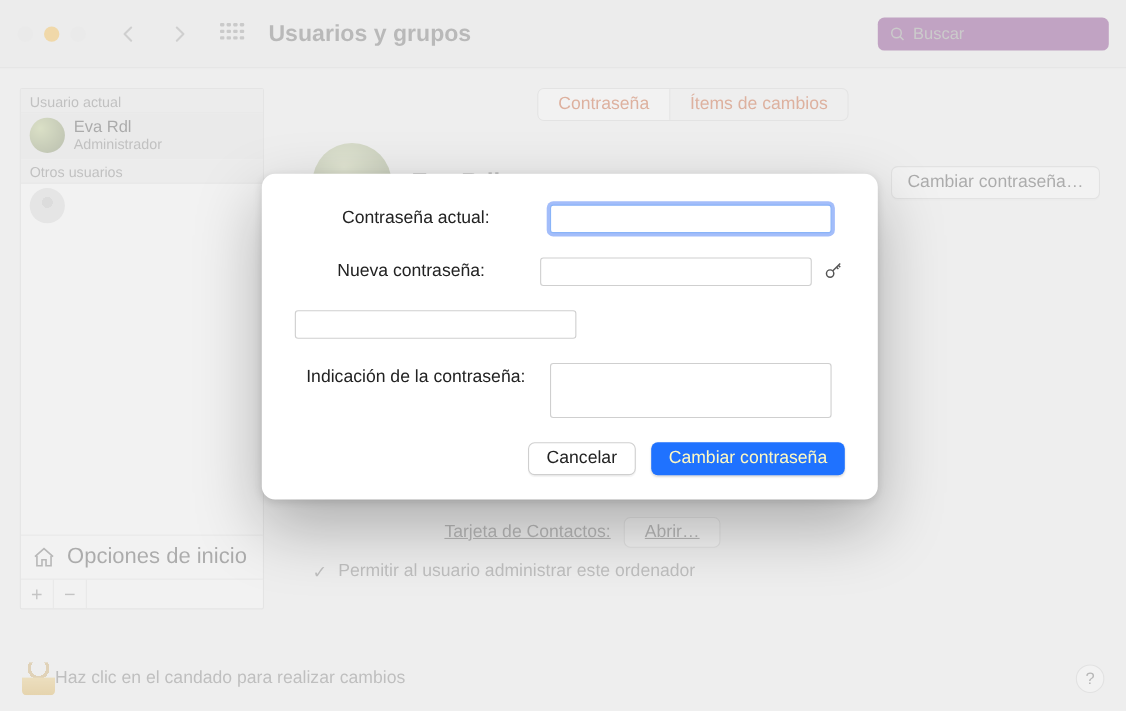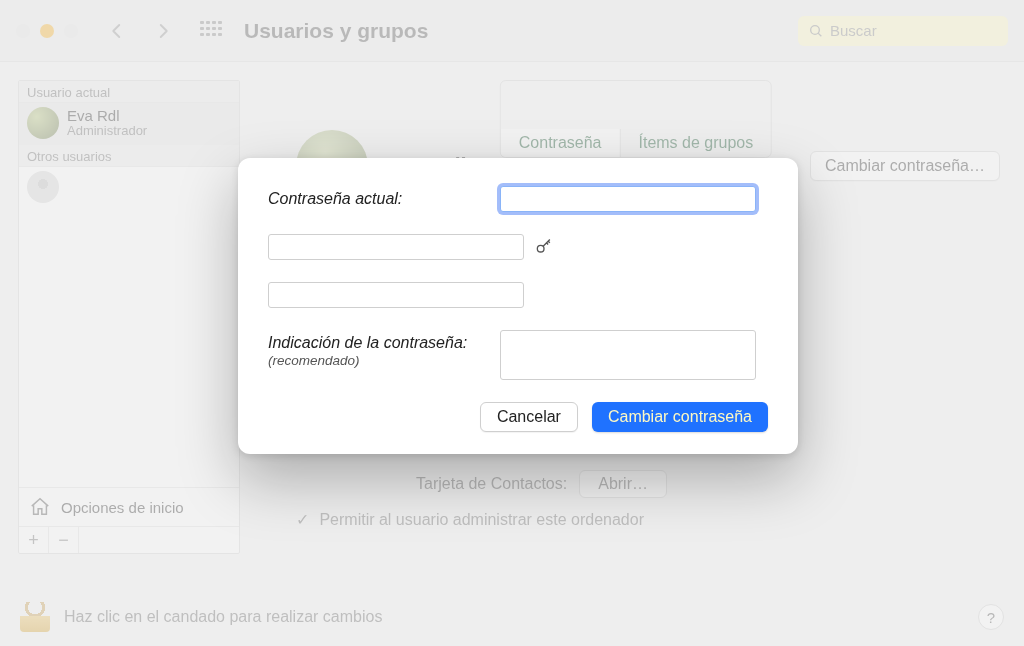--- a/index.html
+++ b/index.html
@@ -28,28 +28,28 @@
   .nav-arrows { display: flex; gap: 28px; margin-right: 28px; color: #9a9a9a; }
   .nav-arrows svg { width: 18px; height: 18px; display:block; }
   .apps-grid {
     width: 20px; height: 20px; margin-right: 24px;
     display: grid; grid-template-columns: repeat(4,3.5px); grid-template-rows: repeat(3,3.5px);
     gap: 2.5px;
   }
   .apps-grid span { background:#8a8a8a; border-radius:1px; }
   .window-title { font-size: 21px; font-weight: 600; color: #5a5a5a; flex: 1; }
   .search-box {
-    width: 210px; height: 30px; background: #fef9c3; border-radius: 6px;
+    width: 210px; height: 30px; background: #701a75; border-radius: 6px;
     display: flex; align-items: center; padding: 0 10px; color: #8d8d8d;
   }
   .search-box svg { width: 16px; height: 16px; margin-right: 6px; flex: none; }
   .search-box span { font-size: 15px; }
 
   
-  .content { display: flex; padding: 18px; gap: 26px; height: 510px; }
+  .content { display: flex; padding: 18px; gap: 14px; height: 510px; }
   .sidebar {
     width: 222px; background: #fff; border: 1px solid #d7d7d7; border-radius: 2px;
     display: flex; flex-direction: column;
   }
   .sidebar-header { font-size: 13px; color: #6f6f6f; padding: 4px 8px 2px; background:#ededed; border-bottom:1px solid #e0e0e0;}
   .user-row { display: flex; align-items: center; gap: 8px; padding: 4px 8px 6px; }
   .user-row.selected { background: #e6e6e6; }
   .avatar, .avatar-gray {
     width: 32px; height: 32px; border-radius: 50%; flex: none;
   }
@@ -57,68 +57,68 @@
   .avatar-gray { background: #d8d8d8; position: relative; }
   .avatar-gray::after{
     content:""; position:absolute; inset:6px; border-radius:50%;
     background: radial-gradient(circle at 50% 35%, #bfbfbf 30%, #d8d8d8 31%);
   }
   .user-info .name { font-size: 15px; color: #2f2f2f; line-height: 1.1; }
   .user-info .role { font-size: 13px; color: #6f6f6f; line-height: 1.1; }
   .sidebar-spacer { flex: 1; }
   .login-options {
     display:flex; align-items:center; gap:10px; padding:8px 10px;
-    border-top:1px solid #e0e0e0; font-size:15px; color:#333;
+    border-top:1px solid #e0e0e0; font-size:20px; color:#333;
   }
   .login-options svg{width:22px;height:22px;stroke:#555;fill:none;stroke-width:1.6;}
   .add-remove { display:flex; border-top:1px solid #e0e0e0;}
   .add-remove div{
     width:30px;height:26px;display:flex;align-items:center;justify-content:center;
     border-right:1px solid #e0e0e0;color:#7a7a7a;font-size:18px;
   }
 
   .main-panel { flex:1; position:relative; }
   .seg-control{
     position:absolute; top:0; left:50%; transform:translateX(-50%);
     display:flex; background:#f2f2f2; border:1px solid #d4d4d4; border-radius:6px;
     overflow:hidden;
   }
-  .seg-control div{ padding:5px 18px; font-size:16px; color:#14532d;margin-top:48px;}
+  .seg-control div{ padding:5px 18px; font-size:16px; color:#c2410c;}
   .seg-control .active{ background:#fff; border-right:1px solid #d4d4d4;}
   .user-head{
     position:absolute; top:50px; left:0; right:0; display:flex; align-items:center; gap:18px;
   }
   .user-head .big-avatar{
     width:72px;height:72px;border-radius:50%;
     background: radial-gradient(circle at 40% 30%, #cdd9a3, #6a7a4a);
     margin-left:30px;
   }
   .user-head .uname{ font-size:22px; font-weight:600; color:#333;}
   .change-btn{
     margin-left:auto; margin-right:6px; background:#fff; border:1px solid #cfcfcf;
     border-radius:6px; padding:5px 14px; font-size:16px; color:#333;
     box-shadow:0 1px 1px rgba(0,0,0,.04);
   }
   .contacts-row{
     position:absolute; top:390px; left:150px; display:flex; align-items:center; gap:12px;
-    color:#555; font-size:16px;
+    color:#555; font-size:16px;text-decoration:underline;
   }
   .contacts-row .btn{
     background:#fff; border:1px solid #cfcfcf; border-radius:6px; padding:4px 18px;
   }
   .admin-check{
     position:absolute; top:430px; left:30px; display:flex; align-items:center; gap:10px;
     color:#6a6a6a; font-size:16px;
   }
   .admin-check .chk{ color:#6a6a6a; }
 
   
   .footer{
     position:absolute; bottom:14px; left:20px; right:20px;
-    display:flex; align-items:center; gap:14px; color:#6a6a6a; font-size:16px;
+    display:flex; align-items:center; gap:0; color:#6a6a6a; font-size:16px;
   }
   .lock-icon{
     width:30px;height:30px;
     background:
       linear-gradient(#ecc568,#d9a637) bottom/100% 55% no-repeat,
       radial-gradient(circle at 50% 30%, transparent 7px, #caa256 7px, #caa256 10px, transparent 10px) top/100% 60% no-repeat;
     border-radius:4px;
   }
   .help-btn{
     width:26px;height:26px;border-radius:50%;border:1px solid #cfcfcf;background:#fff;
@@ -135,23 +135,22 @@
   .dialog{
     position:absolute; top:158px; left:238px; width:560px;
     background:#fff; border-radius:12px;
     box-shadow:0 25px 60px rgba(0,0,0,.28), 0 2px 8px rgba(0,0,0,.12);
     padding:28px 30px 22px;
     z-index:10;
   }
   .form-row{ display:flex; align-items:flex-start; margin-bottom:22px; }
   .form-row:last-of-type{ margin-bottom:26px;}
   .form-label{
-    width:232px; text-align:left; font-size:16px; color:#222; padding-top:3px; padding-right:12px;
+    width:232px; text-align:center; font-size:16px; color:#222; padding-top:3px; padding-right:12px;
     line-height:1.25;
-    font-style:italic;
   }
   .form-label .sub{ display:block; font-size:13.5px; color:#555; }
   .form-input{
     width:256px; height:26px; border:1px solid #cfcfcf; border-radius:3px;
     font-size:14px; padding:2px 6px; outline:none; background:#fff;
   }
   .form-input.focused{
     border-color:#8ab4f8;
     box-shadow:0 0 0 3px rgba(88,134,246,.55);
   }
@@ -242,21 +241,21 @@
     </div>
     <div class="add-remove">
       <div>+</div>
       <div>−</div>
     </div>
   </div>
 
   <div class="main-panel">
     <div class="seg-control">
       <div class="active">Contraseña</div>
-      <div>Ítems de grupos</div>
+      <div>Ítems de cambios</div>
     </div>
     <div class="user-head">
       <div class="big-avatar"></div>
       <div class="uname">Eva Rdl</div>
       <div class="change-btn">Cambiar contraseña…</div>
     </div>
     <div class="contacts-row">
       <span>Tarjeta de Contactos:</span>
       <span class="btn">Abrir…</span>
     </div>
@@ -274,33 +273,33 @@
 </div>
 
 <div class="scrim"></div>
 
 <div class="dialog">
   <div class="form-row">
     <div class="form-label">Contraseña actual:</div>
     <input type="password" class="form-input focused" value="" style="">
   </div>
   <div class="form-row">
+    <div class="form-label">Nueva contraseña:</div>
     <input type="password" class="form-input" value="" style="">
     <svg class="key-icon" viewBox="0 0 24 24" fill="none" stroke="currentColor" stroke-width="1.6">
       <circle cx="8" cy="14" r="4"></circle>
         <path d="M11 11l8-8M17 5l2 2M15 7l2 2"></path>
     </svg>
   </div>
   <div class="form-row">
     <input type="password" class="form-input" value="" style="">
   </div>
   <div class="form-row">
     <div class="form-label">
       <span>Indicación de la contraseña:</span>
-      <span class="sub">(recomendado)</span>
     </div>
     <textarea class="form-input" value="" style=""></textarea>
   </div>
   <div class="dialog-buttons">
     <button class="btn-cancel">Cancelar</button>
     <button class="btn-primary">Cambiar contraseña</button>
   </div>
 </div>
 
 </body></html>

